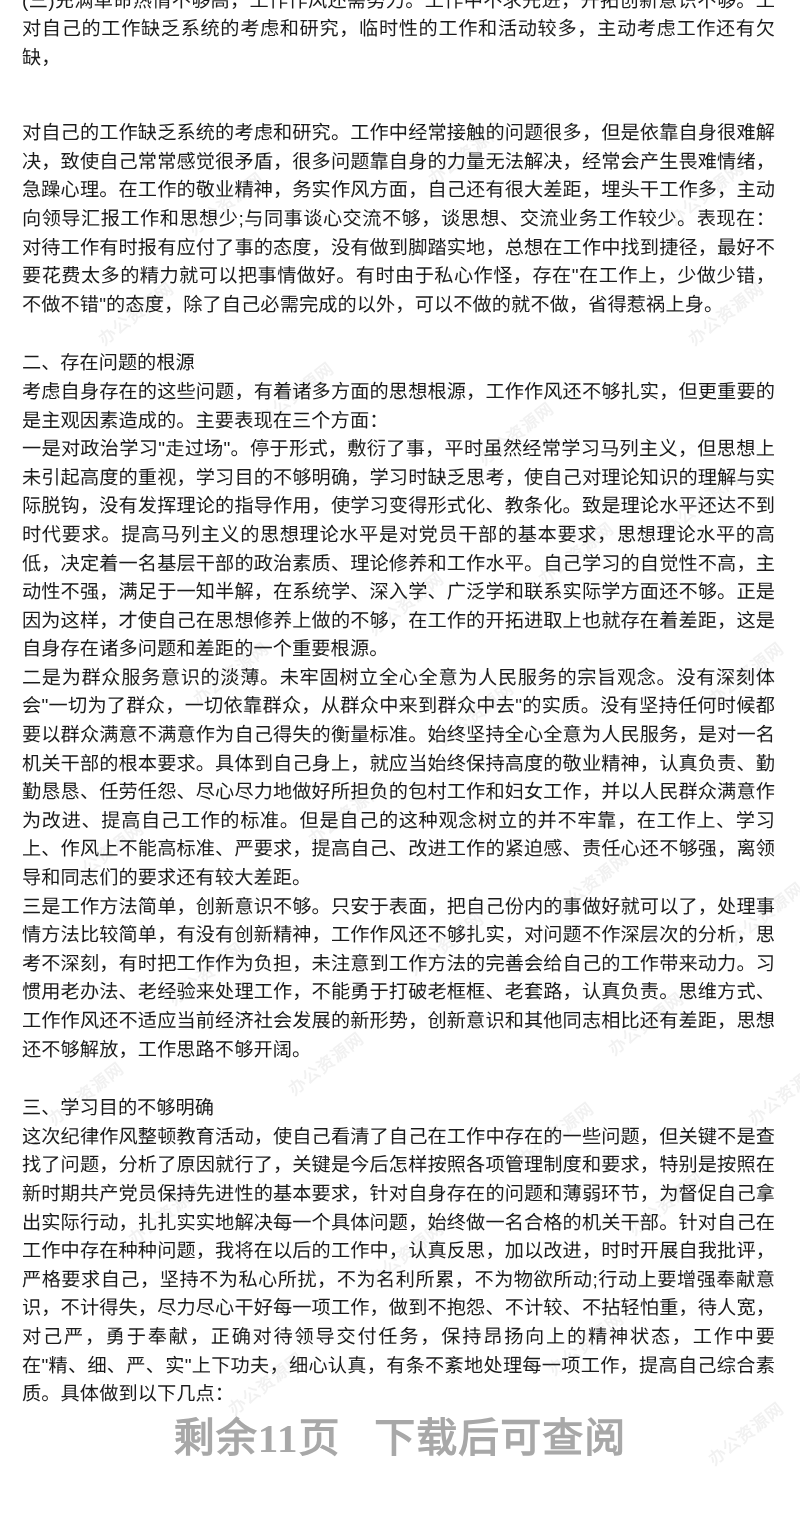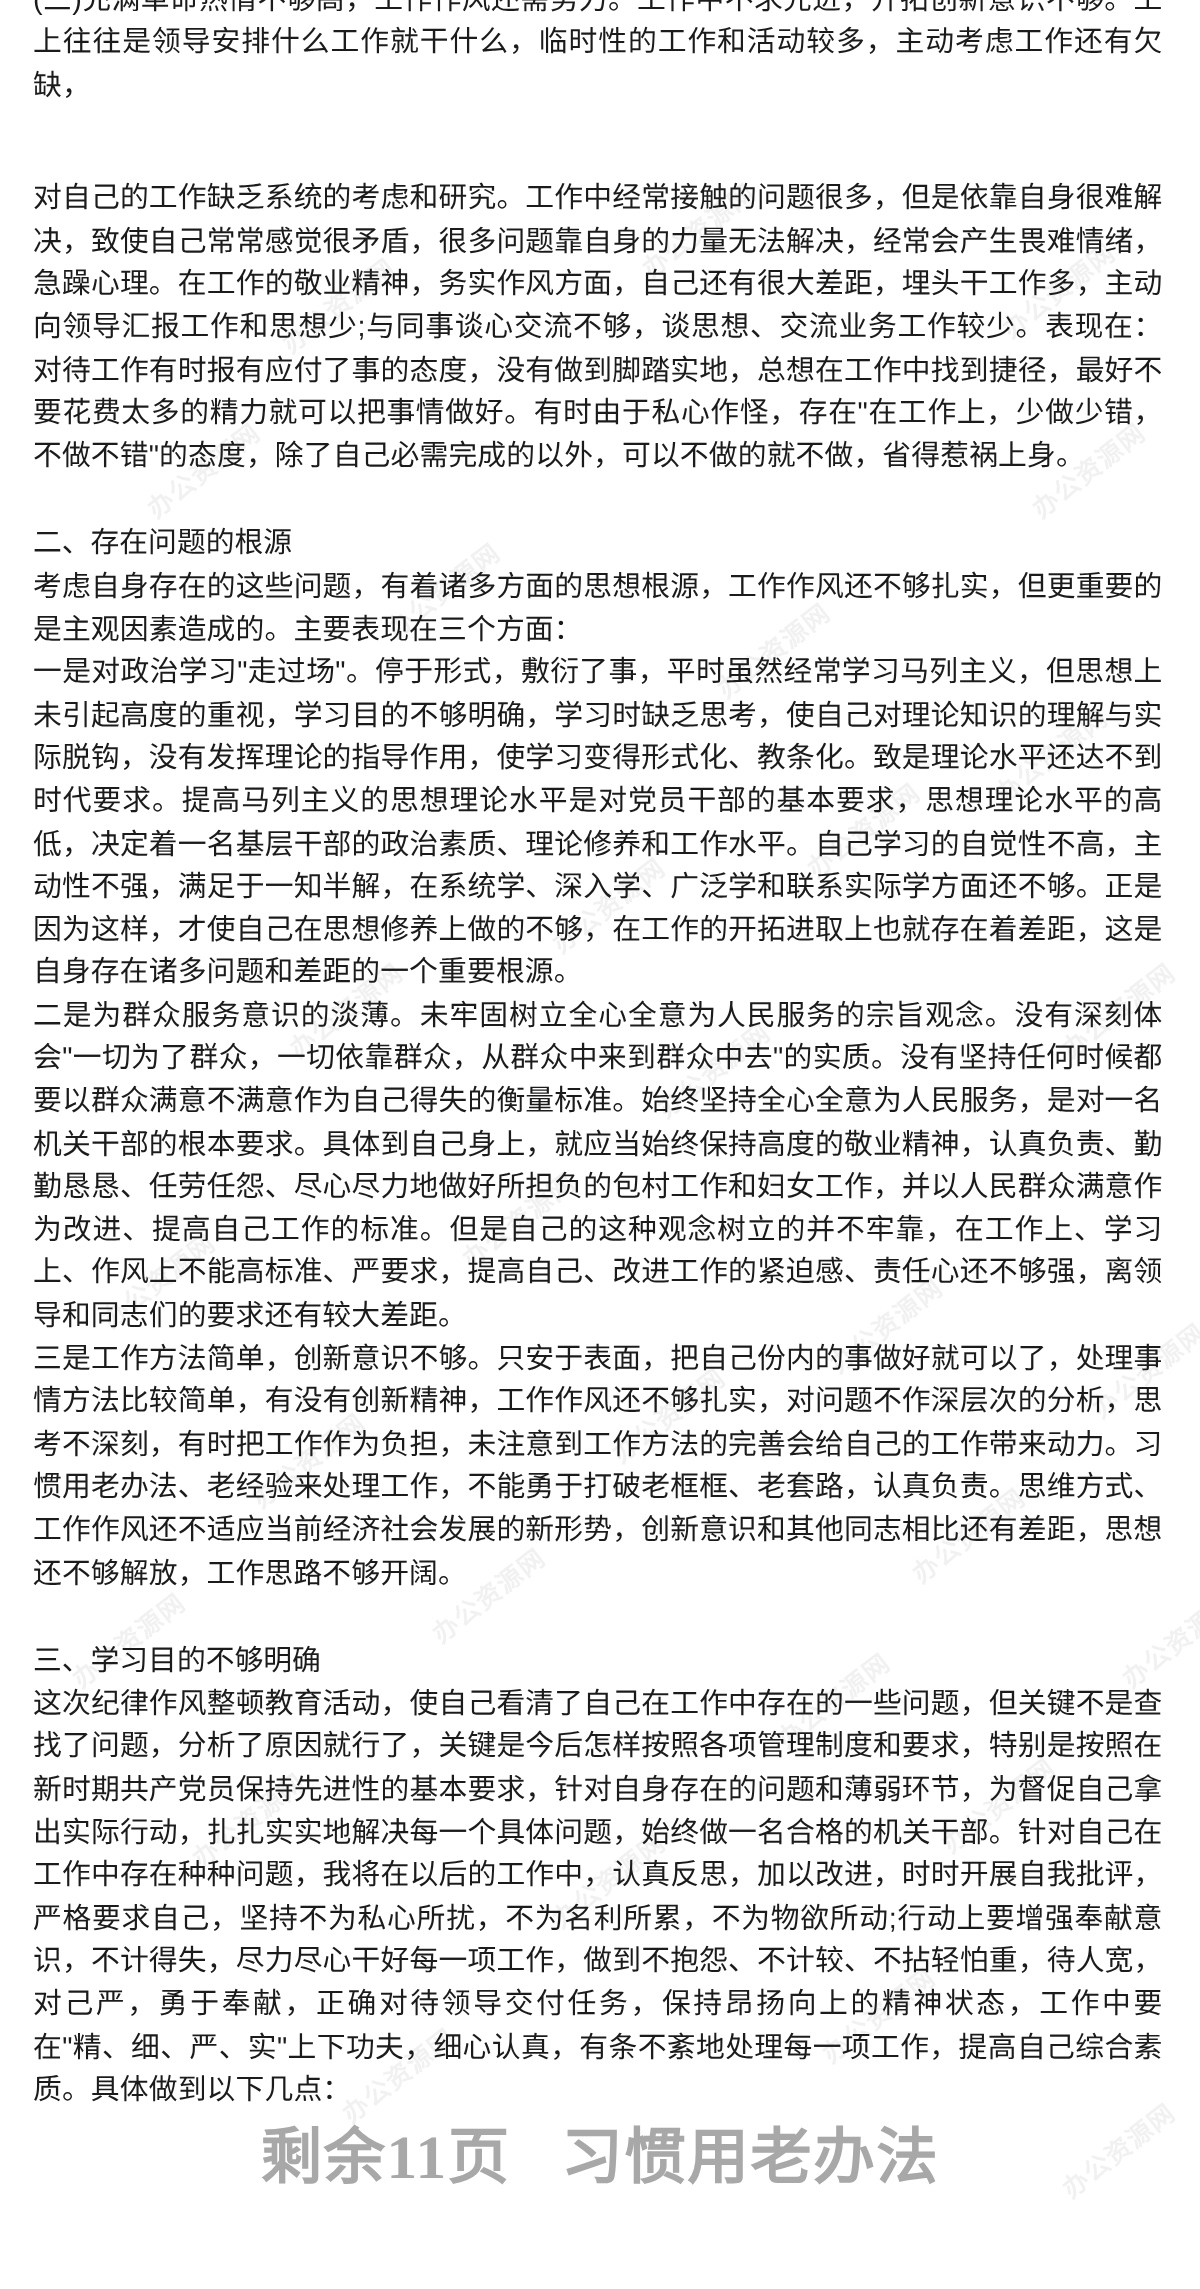--- a/index.html
+++ b/index.html
@@ -138,21 +138,21 @@
       <span class="watermark" style="left: 220px; top: 1370px;">办公资源网</span>
       <span class="watermark" style="left: 700px; top: 1420px;">办公资源网</span>
     </div>
 
   <div class="doc-body">
 
     <div class="clipped-line">
       <p class="para">(三)充满革命热情不够高，工作作风还需努力。工作中不求先进，开拓创新意识不够。工作</p>
     </div>
 
-    <p class="para">上往往是领导安排什么工作就干什么，临时性的工作和活动较多，主动考虑工作还有欠缺，</p>
+    <p class="para">对自己的工作缺乏系统的考虑和研究，临时性的工作和活动较多，主动考虑工作还有欠缺，</p>
 
     <div class="gap-xl"></div>
 
     <p class="para">对自己的工作缺乏系统的考虑和研究。工作中经常接触的问题很多，但是依靠自身很难解决，致使自己常常感觉很矛盾，很多问题靠自身的力量无法解决，经常会产生畏难情绪，急躁心理。在工作的敬业精神，务实作风方面，自己还有很大差距，埋头干工作多，主动向领导汇报工作和思想少;与同事谈心交流不够，谈思想、交流业务工作较少。表现在：对待工作有时报有应付了事的态度，没有做到脚踏实地，总想在工作中找到捷径，最好不要花费太多的精力就可以把事情做好。有时由于私心作怪，存在"在工作上，少做少错，不做不错"的态度，除了自己必需完成的以外，可以不做的就不做，省得惹祸上身。</p>
 
     <div class="gap-md"></div>
 
     <h2 class="heading">二、存在问题的根源</h2>
     <p class="para">考虑自身存在的这些问题，有着诸多方面的思想根源，工作作风还不够扎实，但更重要的是主观因素造成的。主要表现在三个方面：</p>
     <p class="para">一是对政治学习"走过场"。停于形式，敷衍了事，平时虽然经常学习马列主义，但思想上未引起高度的重视，学习目的不够明确，学习时缺乏思考，使自己对理论知识的理解与实际脱钩，没有发挥理论的指导作用，使学习变得形式化、教条化。致是理论水平还达不到时代要求。提高马列主义的思想理论水平是对党员干部的基本要求，思想理论水平的高低，决定着一名基层干部的政治素质、理论修养和工作水平。自己学习的自觉性不高，主动性不强，满足于一知半解，在系统学、深入学、广泛学和联系实际学方面还不够。正是因为这样，才使自己在思想修养上做的不够，在工作的开拓进取上也就存在着差距，这是自身存在诸多问题和差距的一个重要根源。</p>
@@ -160,16 +160,16 @@
     <p class="para">三是工作方法简单，创新意识不够。只安于表面，把自己份内的事做好就可以了，处理事情方法比较简单，有没有创新精神，工作作风还不够扎实，对问题不作深层次的分析，思考不深刻，有时把工作作为负担，未注意到工作方法的完善会给自己的工作带来动力。习惯用老办法、老经验来处理工作，不能勇于打破老框框、老套路，认真负责。思维方式、工作作风还不适应当前经济社会发展的新形势，创新意识和其他同志相比还有差距，思想还不够解放，工作思路不够开阔。</p>
 
     <div class="gap-md"></div>
 
     <h2 class="heading">三、学习目的不够明确</h2>
     <p class="para">这次纪律作风整顿教育活动，使自己看清了自己在工作中存在的一些问题，但关键不是查找了问题，分析了原因就行了，关键是今后怎样按照各项管理制度和要求，特别是按照在新时期共产党员保持先进性的基本要求，针对自身存在的问题和薄弱环节，为督促自己拿出实际行动，扎扎实实地解决每一个具体问题，始终做一名合格的机关干部。针对自己在工作中存在种种问题，我将在以后的工作中，认真反思，加以改进，时时开展自我批评，严格要求自己，坚持不为私心所扰，不为名利所累，不为物欲所动;行动上要增强奉献意识，不计得失，尽力尽心干好每一项工作，做到不抱怨、不计较、不拈轻怕重，待人宽，对己严，勇于奉献，正确对待领导交付任务，保持昂扬向上的精神状态，工作中要在"精、细、严、实"上下功夫，细心认真，有条不紊地处理每一项工作，提高自己综合素质。具体做到以下几点：</p>
 
   </div>
 
   <div class="footer-banner">
-    <span class="footer-banner-text">剩余11页   习惯用老办法</span>
+    <span class="footer-banner-text">剩余11页   下载后可查阅</span>
   </div>
 
 </div>
 
 </body></html>

